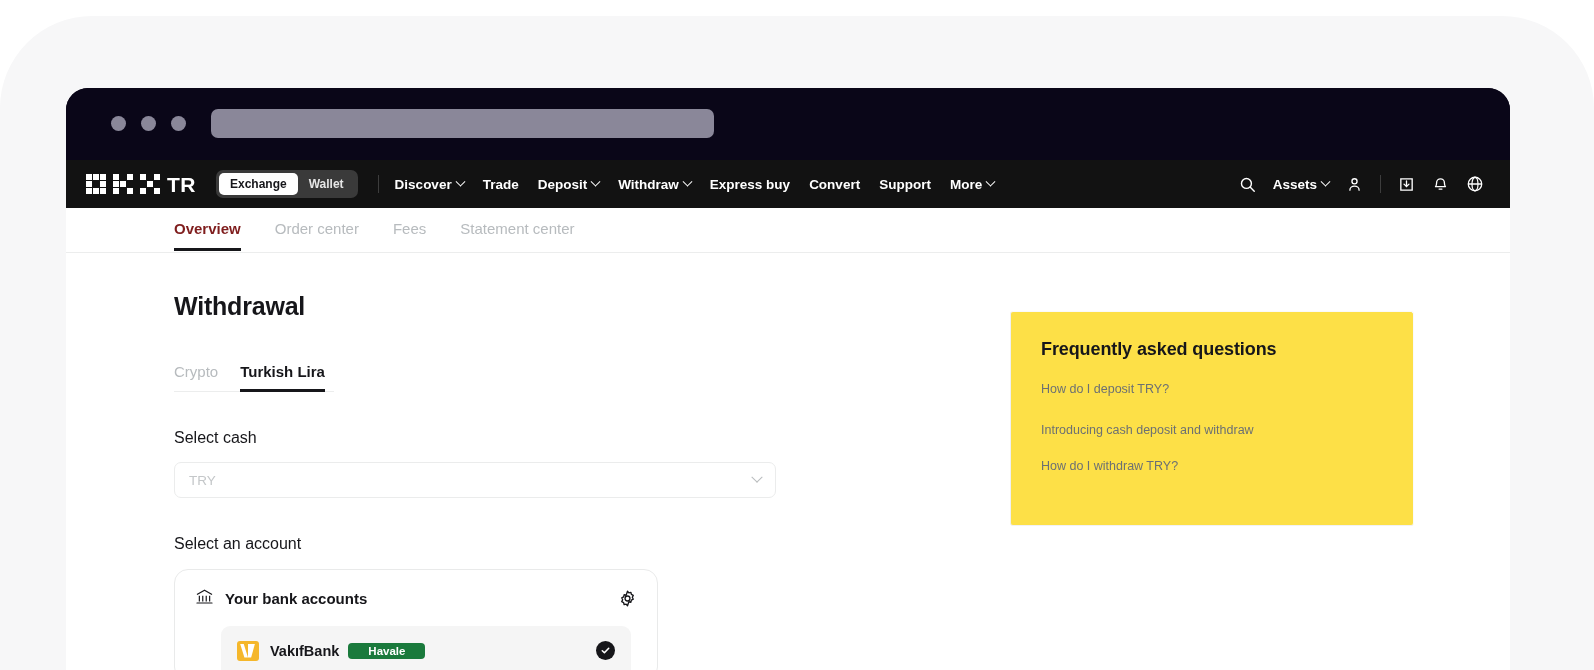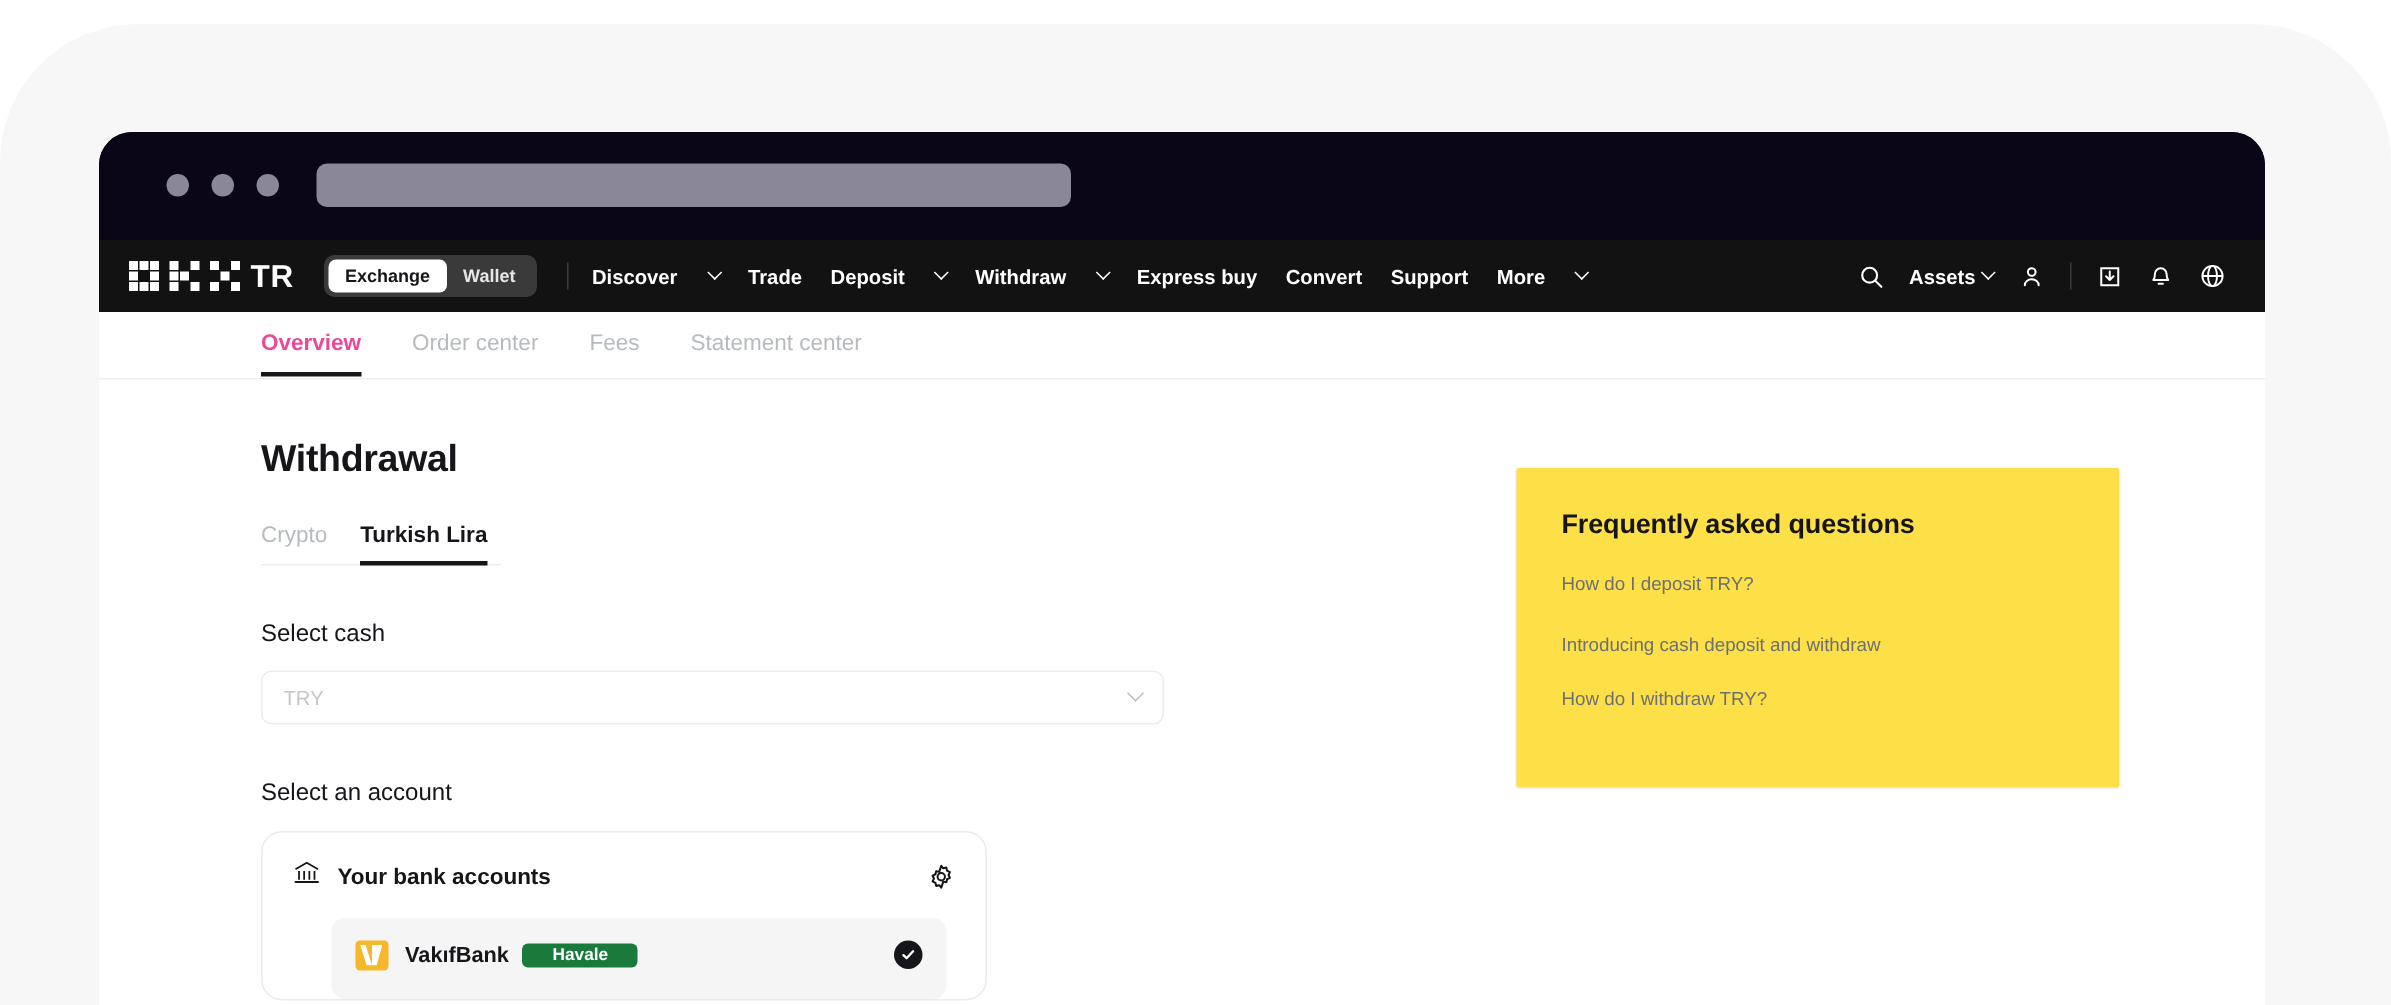--- a/index.html
+++ b/index.html
@@ -123,21 +123,21 @@
   }
 
   #main-nav {
     display: flex;
     align-items: center;
     gap: 19px;
   }
   .nav-item {
     display: flex;
     align-items: center;
-    gap: 21px;
+    gap: 5px;
     color: #ffffff;
     font-size: 13.5px;
     font-weight: 600;
     white-space: nowrap;
   }
   .chev {
     display: inline-block;
     width: 7px; height: 7px;
     border-right: 1.6px solid #ffffff;
     border-bottom: 1.6px solid #ffffff;
@@ -186,21 +186,21 @@
     background: #eceded;
   }
   .subnav-item {
     position: relative;
     font-size: 15px;
     color: #b7bbbe;
     padding: 12px 0 13px 0;
     white-space: nowrap;
   }
   .subnav-item.active {
-    color: #ec4899;
+    color: #7f1d1d;
     font-weight: 700;
   }
   .subnav-item.active::after {
     content: "";
     position: absolute;
     left: 0; right: 0; bottom: -1px;
     height: 3px;
     background: #16161a;
     z-index: 2;
   }
@@ -215,21 +215,21 @@
     margin-top: 39px;
     font-size: 25px;
     font-weight: 700;
     color: #16161a;
     letter-spacing: -0.2px;
   }
 
   
   #asset-tabs {
     position: relative;
-    margin-top: 27px;
+    margin-top: 42px;
     display: flex;
     gap: 22px;
     width: 160px;
   }
   #asset-tabs::after {
     content: "";
     position: absolute;
     left: 0; width: 160px; bottom: 0;
     height: 1px;
     background: #eceded;

